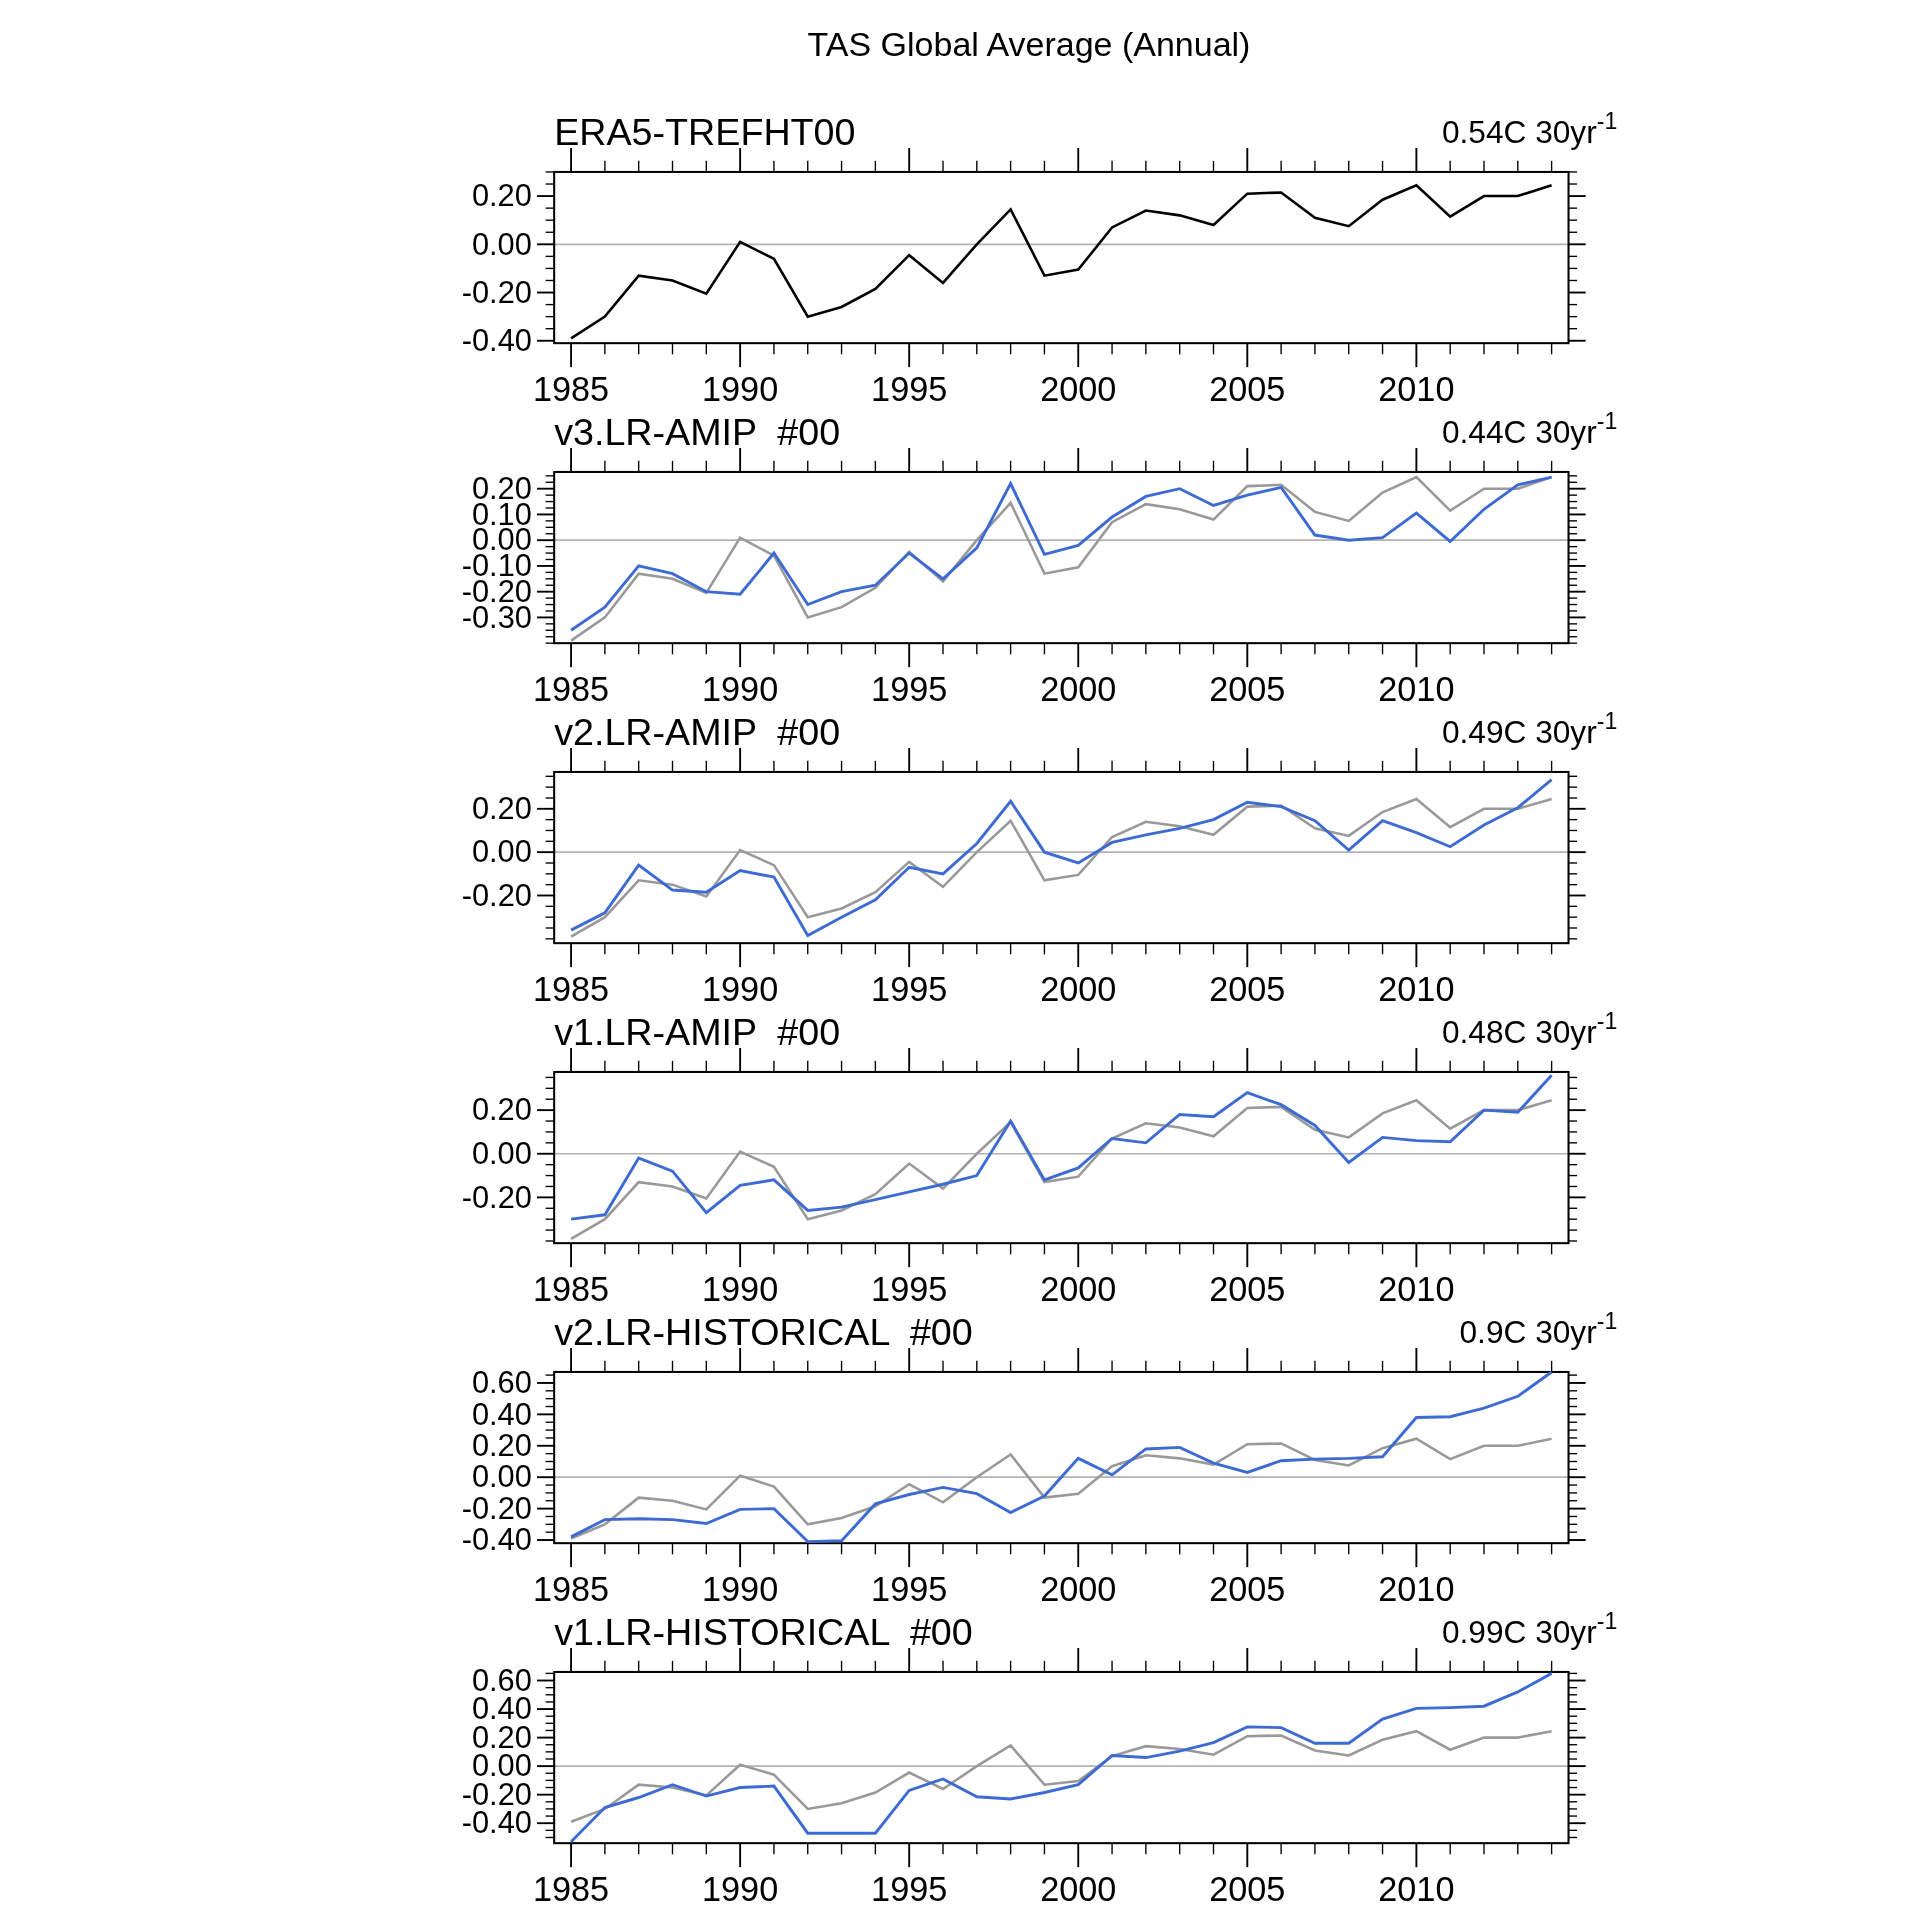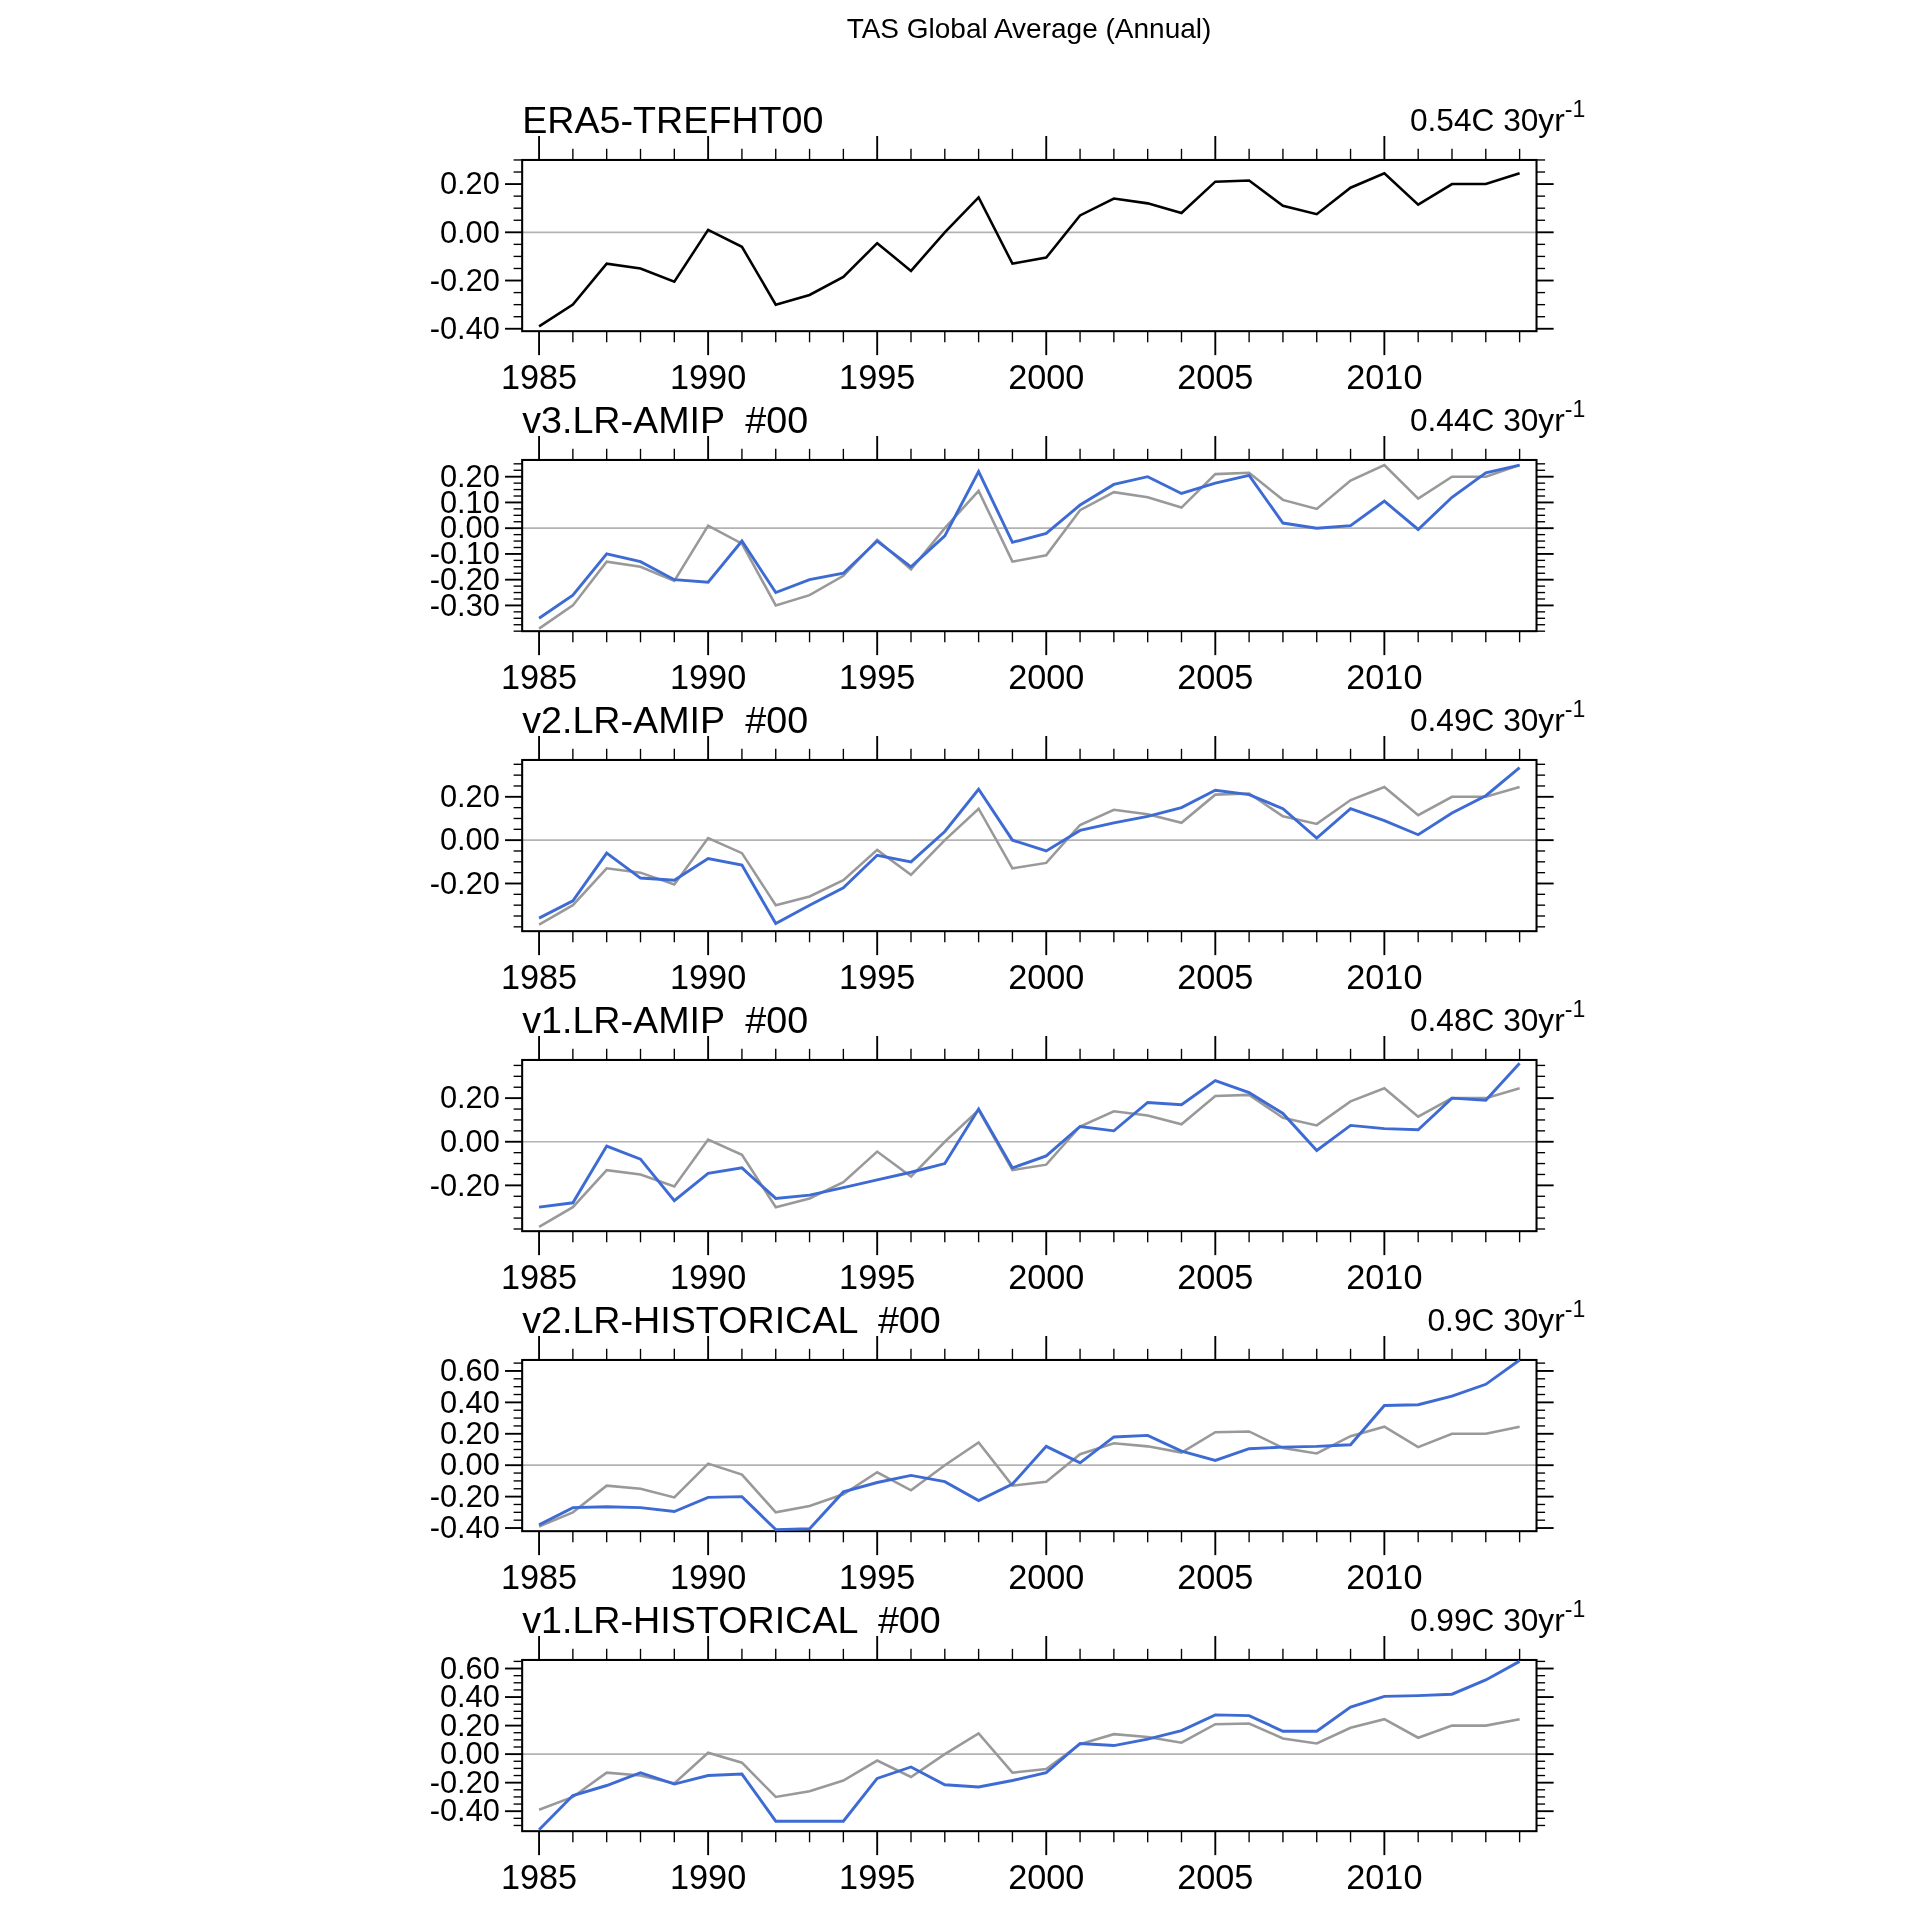--- a/index.html
+++ b/index.html
@@ -1,19 +1,19 @@
 <!DOCTYPE html>
 <html style="font-size:13.7px"><head>
 <meta charset="utf-8">
 <style>
   html,body{margin:0;padding:0;background:#ffffff;}
   body{width:1926px;height:1926px;font-family:"Liberation Sans",sans-serif;color:#000;overflow:hidden;}
-  #main-title{margin-left:522px;width:1014px;height:79px;padding-top:14px;text-align:center;
-              font-size:28px;line-height:1.1;white-space:pre;}
-  .panel{height:300px;}
+  #main-title{margin-left:522px;width:1014px;height:79px;padding-top:26px;text-align:center;
+              font-size:34px;line-height:1.1;white-space:pre;}
+  .panel{height:300px;margin-left:32px;}
   .panel svg{display:block;}
   .ptitle{font-family:"Liberation Sans",sans-serif;font-size:44px;fill:#000;white-space:pre;}
   .trend{font-family:"Liberation Sans",sans-serif;font-size:37px;fill:#000;}
   .trend .sup{font-size:27px;}
   .ticklabel{font-family:"Liberation Sans",sans-serif;font-size:40px;fill:#000;}
   .ticklabel-y{font-family:"Liberation Sans",sans-serif;font-size:36px;fill:#000;}
 </style>
 </head>
 <body>
 

